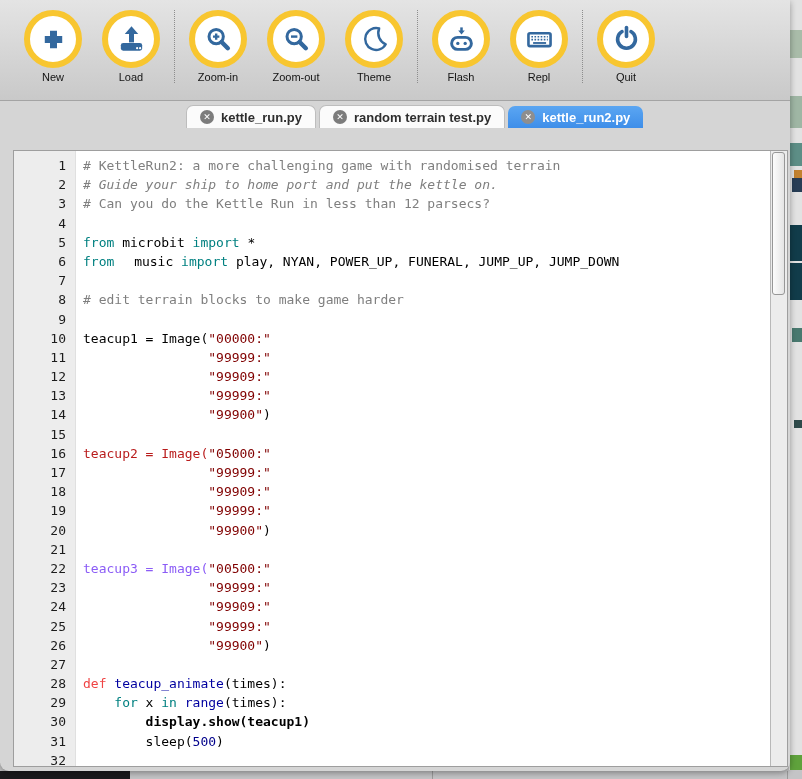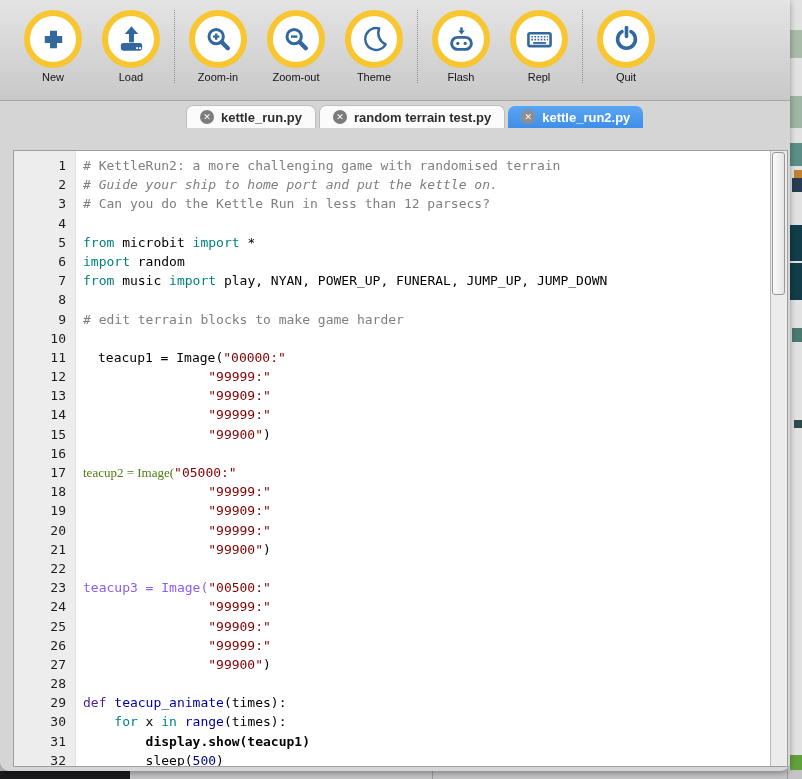--- a/index.html
+++ b/index.html
@@ -257,44 +257,43 @@
         <div class="line-no">30</div>
         <div class="line-no">31</div>
         <div class="line-no">32</div>
       </div>
     <div class="code" id="code">
         <div class="code-line"><span style="color: rgb(127, 127, 127);"># KettleRun2: a more challenging game with randomised terrain</span></div>
         <div class="code-line"><span style="color: rgb(127, 127, 127); font-style: italic;"># Guide your ship to home port and put the kettle on.</span></div>
         <div class="code-line"><span style="color: rgb(127, 127, 127);"># Can you do the Kettle Run in less than 12 parsecs?</span></div>
         <div class="code-line"></div>
         <div class="code-line"><span style="color: rgb(0, 128, 128);">from</span><span style="color: rgb(0, 0, 0);"> microbit </span><span style="color: rgb(0, 128, 128);">import</span><span style="color: rgb(0, 0, 0);"> *</span></div>
-        <div class="code-line"><span style="color: rgb(0, 128, 128);">import</span><span style="color: rgb(0, 0, 0);"> random</span></div>
-        <div class="code-line"><span style="color: rgb(0, 128, 128);">from</span><span style="color: rgb(0, 0, 0);"> music </span><span style="color: rgb(0, 128, 128);">import</span><span style="color: rgb(0, 0, 0);"> play, NYAN, POWER_UP, FUNERAL, JUMP_UP, JUMP_DOWN</span></div>
+        <div class="code-line"><span style="color: rgb(0, 128, 128);">from</span><span style="color: rgb(0, 0, 0); margin-left: 12px;"> music </span><span style="color: rgb(0, 128, 128);">import</span><span style="color: rgb(0, 0, 0);"> play, NYAN, POWER_UP, FUNERAL, JUMP_UP, JUMP_DOWN</span></div>
         <div class="code-line"></div>
         <div class="code-line"><span style="color: rgb(127, 127, 127);"># edit terrain blocks to make game harder</span></div>
         <div class="code-line"></div>
-        <div class="code-line"><span style="color: rgb(0, 0, 0); margin-left: 15px;">teacup1 = Image(</span><span style="color: rgb(128, 0, 0);">"00000:"</span></div>
+        <div class="code-line"><span style="color: rgb(0, 0, 0);">teacup1 = Image(</span><span style="color: rgb(128, 0, 0);">"00000:"</span></div>
         <div class="code-line"><span style="color: rgb(0, 0, 0);">                </span><span style="color: rgb(128, 0, 0);">"99999:"</span></div>
         <div class="code-line"><span style="color: rgb(0, 0, 0);">                </span><span style="color: rgb(128, 0, 0);">"99909:"</span></div>
         <div class="code-line"><span style="color: rgb(0, 0, 0);">                </span><span style="color: rgb(128, 0, 0);">"99999:"</span></div>
         <div class="code-line"><span style="color: rgb(0, 0, 0);">                </span><span style="color: rgb(128, 0, 0);">"99900"</span><span style="color: rgb(0, 0, 0);">)</span></div>
         <div class="code-line"></div>
-        <div class="code-line"><span style="color: #4d7c0f; font-family: Liberation Serif, serif;">teacup2 = Image(</span><span style="color: rgb(128, 0, 0);">"05000:"</span></div>
+        <div class="code-line"><span style="color: #b91c1c;">teacup2 = Image(</span><span style="color: rgb(128, 0, 0);">"05000:"</span></div>
         <div class="code-line"><span style="color: rgb(0, 0, 0);">                </span><span style="color: rgb(128, 0, 0);">"99999:"</span></div>
         <div class="code-line"><span style="color: rgb(0, 0, 0);">                </span><span style="color: rgb(128, 0, 0);">"99909:"</span></div>
         <div class="code-line"><span style="color: rgb(0, 0, 0);">                </span><span style="color: rgb(128, 0, 0);">"99999:"</span></div>
         <div class="code-line"><span style="color: rgb(0, 0, 0);">                </span><span style="color: rgb(128, 0, 0);">"99900"</span><span style="color: rgb(0, 0, 0);">)</span></div>
         <div class="code-line"></div>
         <div class="code-line"><span style="color: #8b5cf6;">teacup3 = Image(</span><span style="color: rgb(128, 0, 0);">"00500:"</span></div>
         <div class="code-line"><span style="color: rgb(0, 0, 0);">                </span><span style="color: rgb(128, 0, 0);">"99999:"</span></div>
         <div class="code-line"><span style="color: rgb(0, 0, 0);">                </span><span style="color: rgb(128, 0, 0);">"99909:"</span></div>
         <div class="code-line"><span style="color: rgb(0, 0, 0);">                </span><span style="color: rgb(128, 0, 0);">"99999:"</span></div>
         <div class="code-line"><span style="color: rgb(0, 0, 0);">                </span><span style="color: rgb(128, 0, 0);">"99900"</span><span style="color: rgb(0, 0, 0);">)</span></div>
         <div class="code-line"></div>
-        <div class="code-line"><span style="color: #4c1d95;">def</span><span style="color: rgb(0, 0, 160);"> teacup_animate</span><span style="color: rgb(0, 0, 0);">(times):</span></div>
+        <div class="code-line"><span style="color: #ef4444;">def</span><span style="color: rgb(0, 0, 160);"> teacup_animate</span><span style="color: rgb(0, 0, 0);">(times):</span></div>
         <div class="code-line"><span style="color: rgb(0, 0, 0);">    </span><span style="color: rgb(0, 128, 128);">for</span><span style="color: rgb(0, 0, 0);"> x </span><span style="color: rgb(0, 128, 128);">in</span><span style="color: rgb(0, 0, 0);"> </span><span style="color: rgb(0, 0, 160);">range</span><span style="color: rgb(0, 0, 0);">(times):</span></div>
         <div class="code-line"><span style="color: rgb(0, 0, 0); font-weight: bold;">        display.show(teacup1)</span></div>
         <div class="code-line"><span style="color: rgb(0, 0, 0);">        sleep(</span><span style="color: rgb(0, 0, 139);">500</span><span style="color: rgb(0, 0, 0);">)</span></div>
       </div>
     <div class="scrollbar">
       <div class="scroll-thumb"></div>
     </div>
   </div>
 
 </div>

